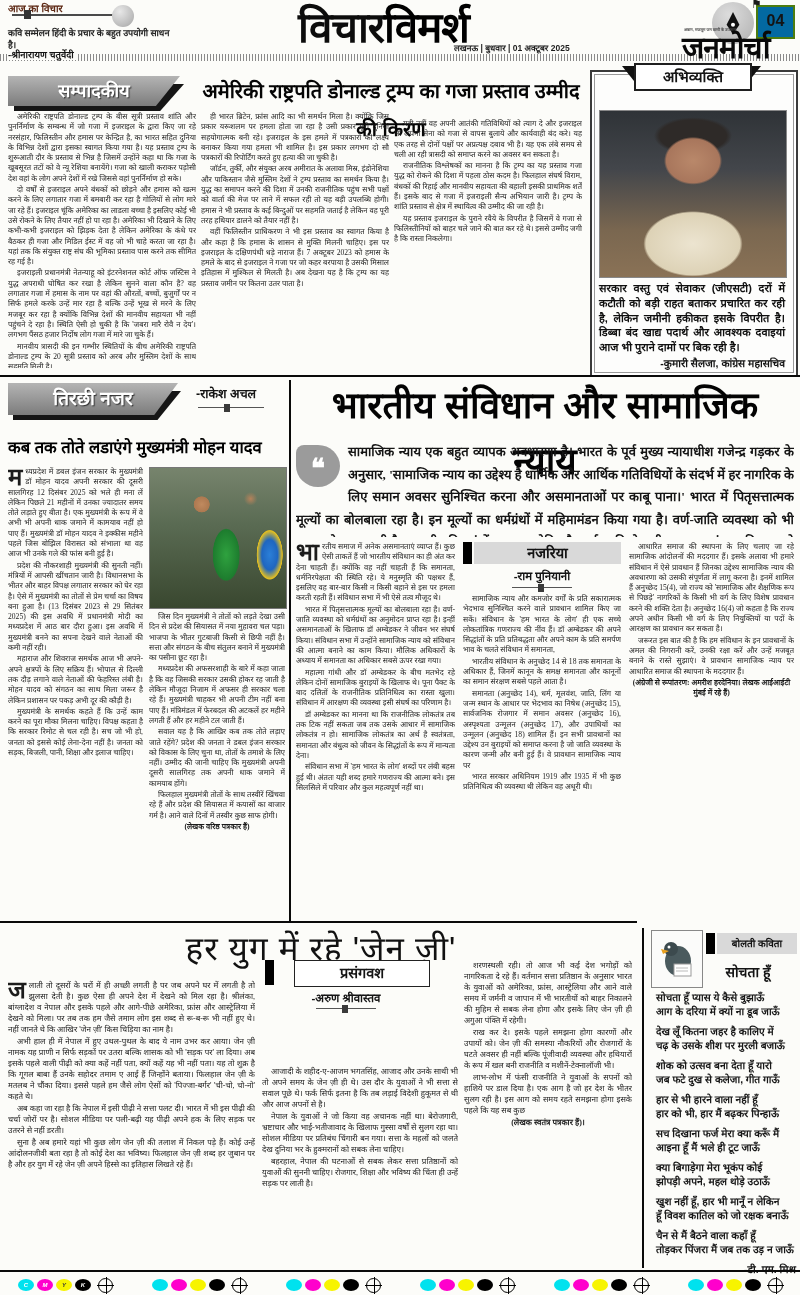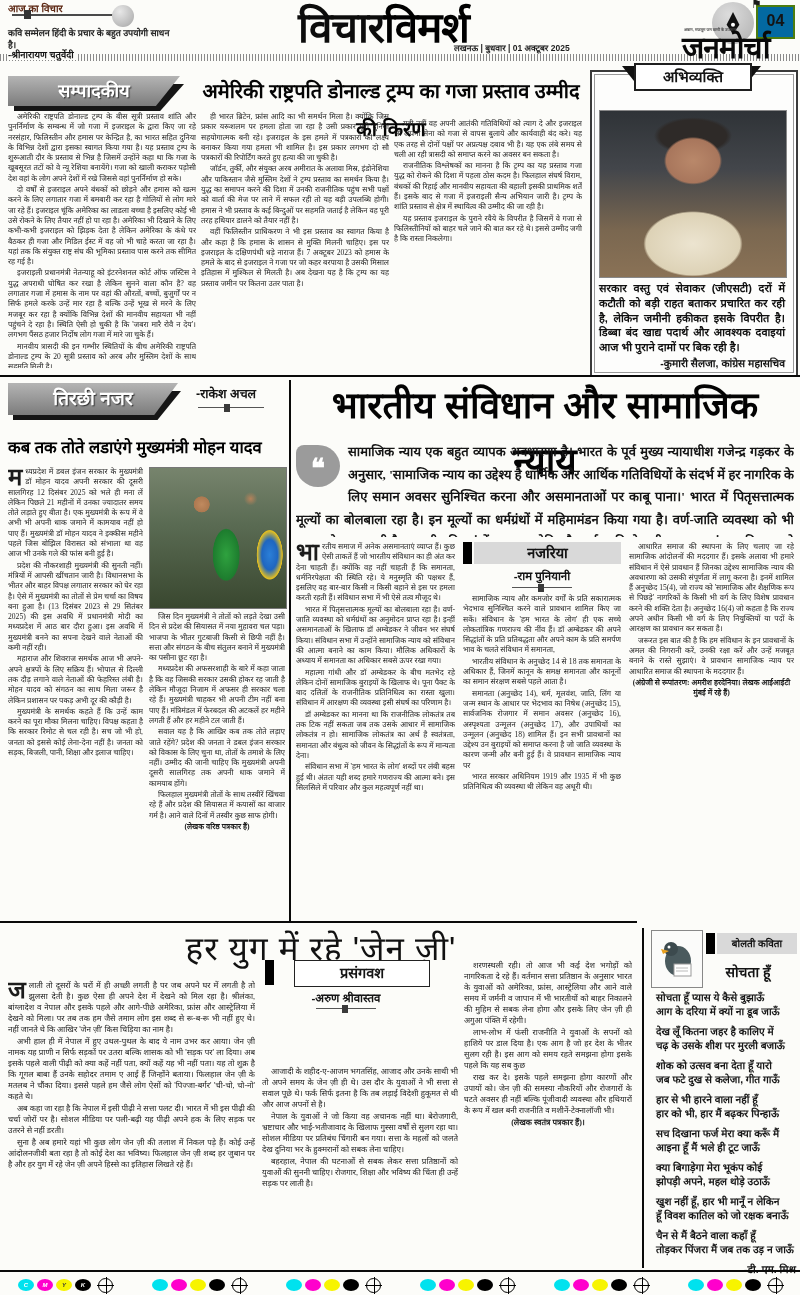--- a/index.html
+++ b/index.html
@@ -226,22 +226,22 @@
   <div class="abs pinline" style="left:316px;top:1008px;width:60px;"></div>
   <div class="abs pindot" style="left:342px;top:1005px;"></div>
 
   <div class="abs col" style="left:262px;top:1018px;width:196px;height:248px;font-size:8px;line-height:11px;margin-top:48px;">
     <p>आजादी के शहीद-ए-आजम भगतसिंह, आजाद और उनके साथी भी तो अपने समय के जेन ज़ी ही थे। उस दौर के युवाओं ने भी सत्ता से सवाल पूछे थे। फर्क सिर्फ इतना है कि तब लड़ाई विदेशी हुकूमत से थी और आज अपनों से है।</p>
     <p>नेपाल के युवाओं ने जो किया वह अचानक नहीं था। बेरोजगारी, भ्रष्टाचार और भाई-भतीजावाद के खिलाफ गुस्सा वर्षों से सुलग रहा था। सोशल मीडिया पर प्रतिबंध चिंगारी बन गया। सत्ता के महलों को जलते देख दुनिया भर के हुक्मरानों को सबक लेना चाहिए।</p>
     <p>बहरहाल, नेपाल की घटनाओं से सबक लेकर सत्ता प्रतिष्ठानों को युवाओं की सुननी चाहिए। रोजगार, शिक्षा और भविष्य की चिंता ही उन्हें सड़क पर लाती है।</p>
   </div>
   <div class="abs col" style="left:464px;top:960px;width:168px;height:306px;font-size:8px;line-height:11px;">
     <p>शरणस्थली रही। तो आज भी कई देश भगोड़ों को नागरिकता दे रहे हैं। वर्तमान सत्ता प्रतिष्ठान के अनुसार भारत के युवाओं को अमेरिका, फ्रांस, आस्ट्रेलिया और आने वाले समय में जर्मनी व जापान में भी भारतीयों को बाहर निकालने की मुहिम से सबक लेना होगा और इसके लिए जेन ज़ी ही अगुआ पंक्ति में रहेगी।</p>
+    <p>राख कर दे। इसके पहले समझना होगा कारणों और उपायों को। जेन ज़ी की समस्या नौकरियों और रोजगारों के घटते अवसर ही नहीं बल्कि पूंजीवादी व्यवस्था और हथियारों के रूप में खल बनी राजनीति व मशीनें-टेक्नालॉजी भी।</p>
     <p>लाभ-लोभ में फंसी राजनीति ने युवाओं के सपनों को हाशिये पर डाल दिया है। एक आग है जो हर देश के भीतर सुलग रही है। इस आग को समय रहते समझना होगा इसके पहले कि यह सब कुछ</p>
-    <p>राख कर दे। इसके पहले समझना होगा कारणों और उपायों को। जेन ज़ी की समस्या नौकरियों और रोजगारों के घटते अवसर ही नहीं बल्कि पूंजीवादी व्यवस्था और हथियारों के रूप में खल बनी राजनीति व मशीनें-टेक्नालॉजी भी।</p>
     <p class="credit">(लेखक स्वतंत्र पत्रकार हैं)।</p>
   </div>
 
   <div class="abs bk-bird">
     <svg width="40" height="44" viewBox="0 0 40 44">
       <ellipse cx="21" cy="24" rx="13" ry="15" fill="#4a5a5e"></ellipse>
       <circle cx="14" cy="12" r="7" fill="#3c4a4e"></circle>
       <circle cx="12" cy="10" r="1.5" fill="#fff"></circle>
       <polygon points="4,12 12,14 6,17" fill="#e8a020"></polygon>
       <rect x="17" y="27" width="17" height="12" fill="#fff" stroke="#999"></rect>

